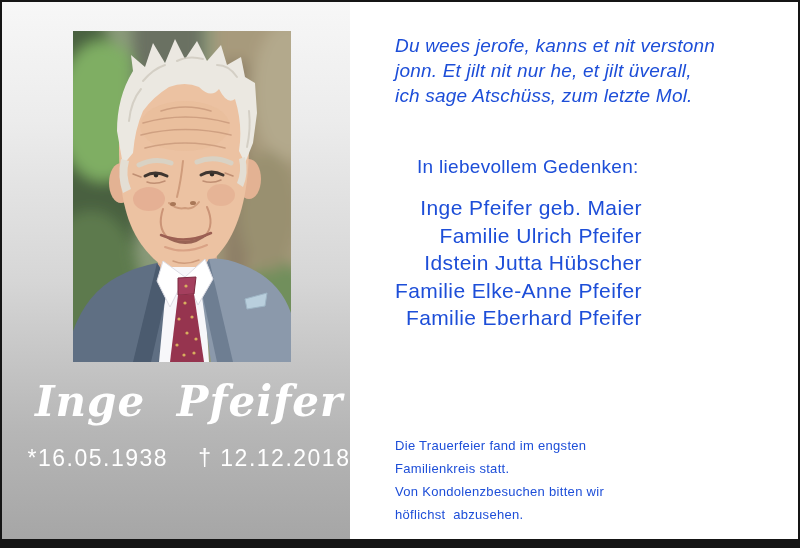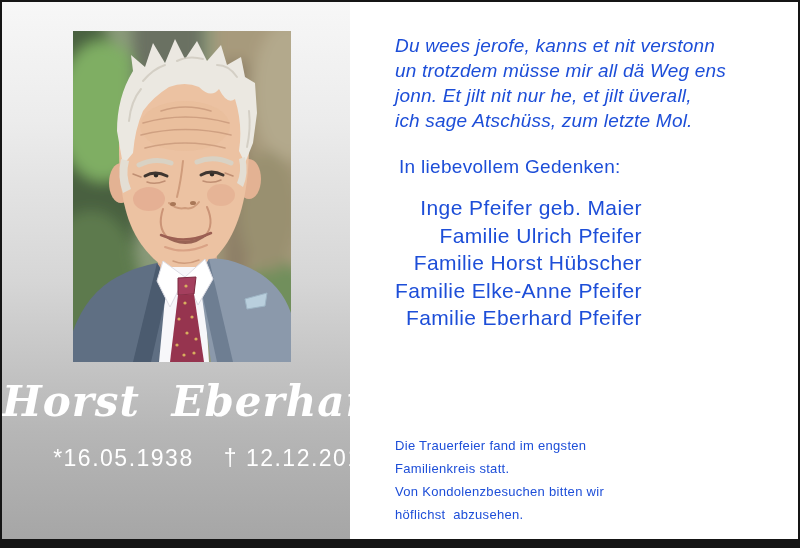--- a/index.html
+++ b/index.html
@@ -46,21 +46,21 @@
     word-spacing: 16px;
     line-height: 56px;
     white-space: pre;
   }
 
   .dates-row {
     position: absolute;
     left: 0; top: 443px;
     width: 374px;
     display: flex;
-    justify-content: flex-end;
+    justify-content: center;
     gap: 30px;
     color: #ffffff;
     font-size: 23px;
     letter-spacing: 1.5px;
     white-space: pre;
   }
 
   
   .rcol { position: absolute; left: 393px; color: #1d4ed8; }
   .t-line { white-space: pre; }
@@ -71,20 +71,21 @@
     font-size: 19px;
     line-height: 25px;
     letter-spacing: 0.2px;
   }
   .dedication {
     top: 153px;
     font-size: 19px;
     line-height: 24px;
     padding-left: 4px;
     letter-spacing: 0.3px;
+    margin-left: 18px;
   }
   .mourners {
     top: 192px;
     font-size: 21px;
     line-height: 27.5px;
     letter-spacing: 0.4px;
     text-align: right;
   }
   .locations {
     top: 367px;
@@ -215,41 +216,40 @@
           <circle cx="104" cy="314" r="1.6"></circle>
           <circle cx="123" cy="308" r="1.6"></circle>
           <circle cx="111" cy="324" r="1.6"></circle>
           <circle cx="121" cy="322" r="1.6"></circle>
         </g>
 
         <polygon points="172,268 194,262 192,275 174,278" fill="#b9cfdd" stroke="#9fb6c6" stroke-width="1"></polygon>
       </svg>
     </div>
 
-    <div class="name-script">Horst Eberhard</div>
+    <div class="name-script">Inge Pfeifer</div>
 
     <div class="dates-row">
       <span>*16.05.1938</span>
       <span>† 12.12.2018</span>
     </div>
   </div>
 
   <div class="rcol verse">
     <div class="t-line">Du wees jerofe, kanns et nit verstonn</div>
-    <div class="t-line">un trotzdem müsse mir all dä Weg ens</div>
     <div class="t-line">jonn. Et jilt nit nur he, et jilt üverall,</div>
     <div class="t-line">ich sage Atschüss, zum letzte Mol.</div>
   </div>
 
   <div class="rcol dedication">In liebevollem Gedenken:</div>
 
   <div class="rcol mourners">
     <div class="t-line">Inge Pfeifer geb. Maier</div>
     <div class="t-line">Familie Ulrich Pfeifer</div>
-    <div class="t-line">Familie Horst Hübscher</div>
+    <div class="t-line">Idstein Jutta Hübscher</div>
     <div class="t-line">Familie Elke-Anne Pfeifer</div>
     <div class="t-line">Familie Eberhard Pfeifer</div>
   </div>
 
 
   <div class="rcol notice">
     <div class="t-line">Die Trauerfeier fand im engsten</div>
     <div class="t-line">Familienkreis statt.</div>
     <div class="t-line">Von Kondolenzbesuchen bitten wir</div>
     <div class="t-line">höflichst  abzusehen.</div>

